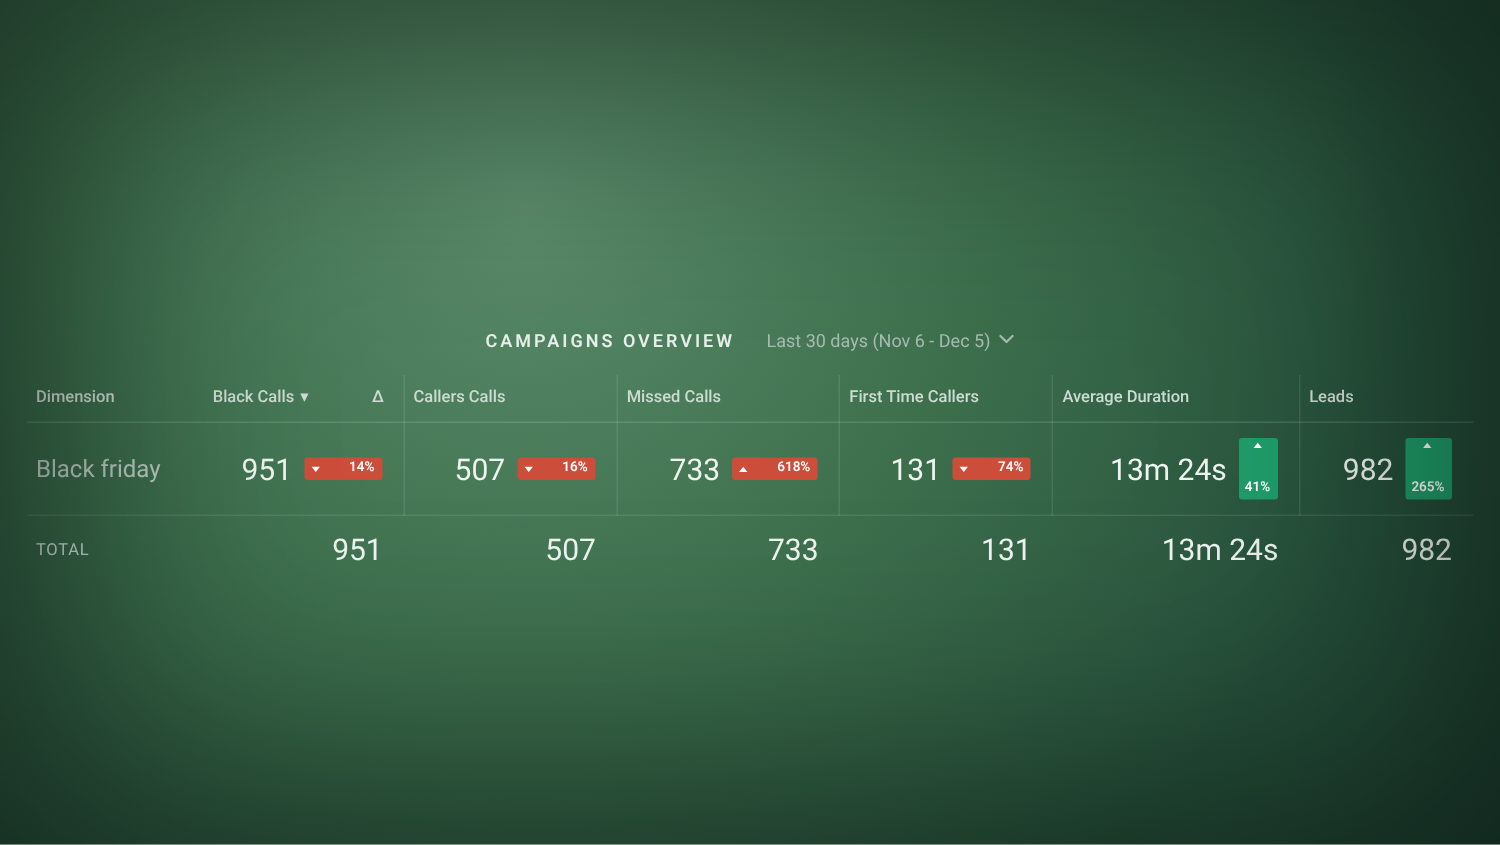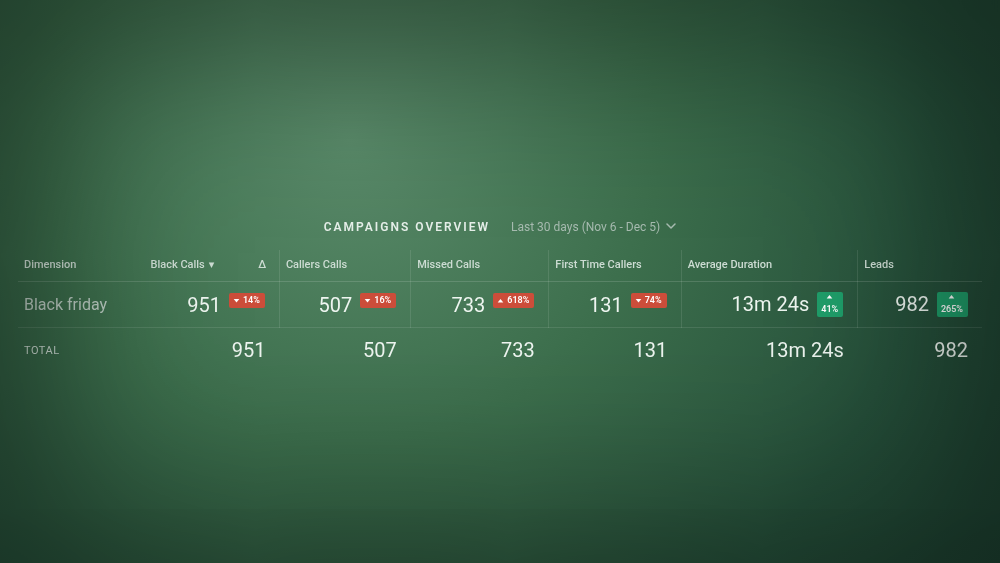--- a/index.html
+++ b/index.html
@@ -72,38 +72,38 @@
     border-bottom: 1px solid rgba(255,255,255,0.10);
     vertical-align: middle;
   }
   tbody tr:last-child td { border-bottom: none; }
 
   .dim-cell { font-size: 16px; color: #bccdc3; white-space: nowrap; }
   .total-label { font-size: 11px; letter-spacing: 0.5px; color: #cddcd3; }
 
   .valwrap {
     display: flex;
-    align-items: flex-start;
+    align-items: center;
     justify-content: flex-end;
     gap: 8px;
     padding-right: 8px;
   }
   .valwrap.first { justify-content: flex-end; }
   .big {
     font-size: 20px;
     font-weight: 400;
     color: #eef5f0;
     text-align: right;
     white-space: nowrap;
   }
 
   .badge {
     display: inline-flex;
     align-items: center;
-    gap: 3px;
+    gap: 19px;
     padding: 1px 5px 1px 4px;
     border-radius: 2px;
     font-size: 9px;
     line-height: 13px;
     font-weight: 600;
     color: #fff;
     white-space: nowrap;
   }
   .badge.down { background: #cc4d3a; }
   .badge.up   { background: #1f9e6a; flex-direction: column; }

